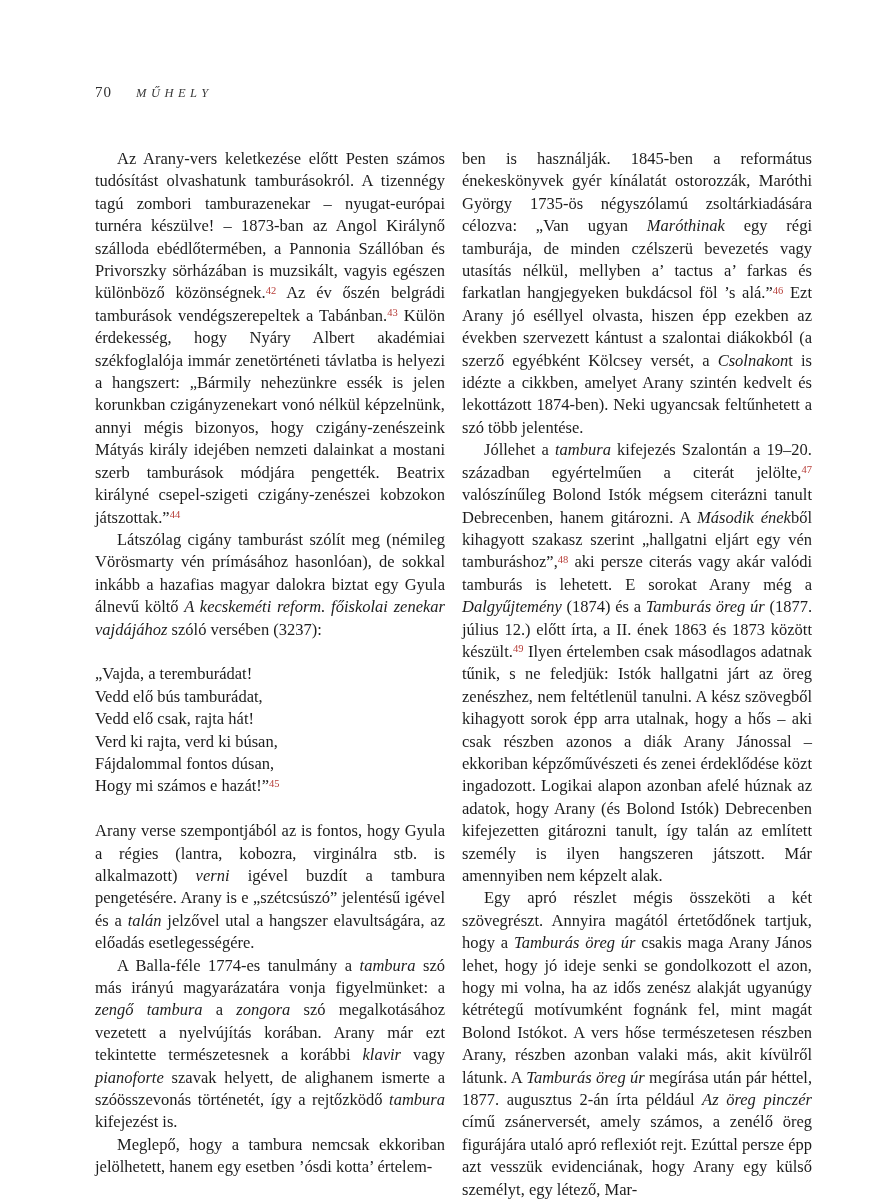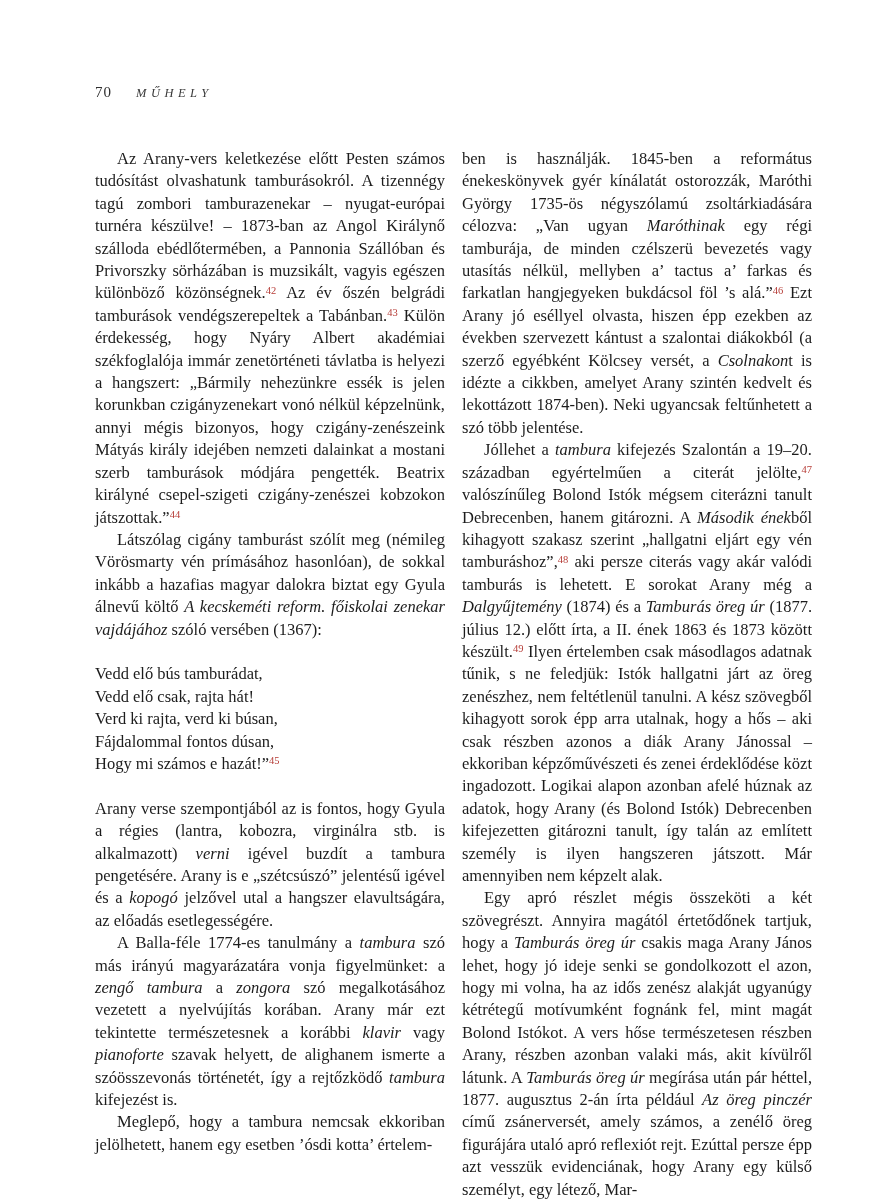--- a/index.html
+++ b/index.html
@@ -70,29 +70,30 @@
 <body style="--accent: #b63d38;">
 
 <div class="page">
   <header class="page-header">
     <span class="page-number">70</span>
     <span class="section-title">MŰHELY</span>
   </header>
   <main class="columns">
     <div class="column">
         <p class="para indent"><span>Az Arany-vers keletkezése előtt Pesten számos tudósítást olvashatunk tamburásokról. A tizennégy tagú zombori tamburazenekar – nyugat-európai turnéra készülve! – 1873-ban az Angol Királynő szálloda ebédlőtermében, a Pannonia Szállóban és Privorszky sörházában is muzsikált, vagyis egészen különböző közönségnek.</span><sup class="fn">42</sup><span> Az év őszén belgrádi tamburások vendégszerepeltek a Tabánban.</span><sup class="fn">43</sup><span> Külön érdekesség, hogy Nyáry Albert akadémiai székfoglalója immár zenetörténeti távlatba is helyezi a hangszert: „Bármily nehezünkre essék is jelen korunkban czigányzenekart vonó nélkül képzelnünk, annyi mégis bizonyos, hogy czigány-zenészeink Mátyás király idejében nemzeti dalainkat a mostani szerb tamburások módjára pengették. Beatrix királyné csepel-szigeti czigány-zenészei kobzokon játszottak.”</span><sup class="fn">44</sup></p>
-        <p class="para indent"><span>Látszólag cigány tamburást szólít meg (némileg Vörösmarty vén prímásához hasonlóan), de sokkal inkább a hazafias magyar dalokra biztat egy Gyula álnevű költő </span><span class="it">A kecskeméti reform. főiskolai zenekar vajdájához</span><span> szóló versében (1367):</span></p>
+        <p class="para indent"><span>Látszólag cigány tamburást szólít meg (némileg Vörösmarty vén prímásához hasonlóan), de sokkal inkább a hazafias magyar dalokra biztat egy Gyula álnevű költő </span><span class="it">A kecskeméti reform. főiskolai zenekar vajdájához</span><span> szóló versében (3237):</span></p>
         <div class="poem">
+          <div class="poem-line"><span>„Vajda, a teremburádat!</span></div>
           <div class="poem-line"><span>Vedd elő bús tamburádat,</span></div>
           <div class="poem-line"><span>Vedd elő csak, rajta hát!</span></div>
           <div class="poem-line"><span>Verd ki rajta, verd ki búsan,</span></div>
           <div class="poem-line"><span>Fájdalommal fontos dúsan,</span></div>
           <div class="poem-line"><span>Hogy mi számos e hazát!”</span><sup class="fn">45</sup></div>
         </div>
-        <p class="para"><span>Arany verse szempontjából az is fontos, hogy Gyula a régies (lantra, kobozra, virginálra stb. is alkalmazott) </span><span class="it">verni</span><span> igével buzdít a tambura pengetésére. Arany is e „szétcsúszó” jelentésű igével és a </span><span class="it">kopogó</span><span> jelzővel utal a hangszer elavultságára, az előadás esetlegességére.</span></p>
+        <p class="para"><span>Arany verse szempontjából az is fontos, hogy Gyula a régies (lantra, kobozra, virginálra stb. is alkalmazott) </span><span class="it">verni</span><span> igével buzdít a tambura pengetésére. Arany is e „szétcsúszó” jelentésű igével és a </span><span class="it">talán</span><span> jelzővel utal a hangszer elavultságára, az előadás esetlegességére.</span></p>
         <p class="para indent"><span>A Balla-féle 1774-es tanulmány a </span><span class="it">tambura</span><span> szó más irányú magyarázatára vonja figyelmünket: a </span><span class="it">zengő tambura</span><span> a </span><span class="it">zongora</span><span> szó megalkotásához vezetett a nyelvújítás korában. Arany már ezt tekintette természetesnek a korábbi </span><span class="it">klavir</span><span> vagy </span><span class="it">pianoforte</span><span> szavak helyett, de alighanem ismerte a szóösszevonás történetét, így a rejtőzködő </span><span class="it">tambura</span><span> kifejezést is.</span></p>
         <p class="para indent"><span>Meglepő, hogy a tambura nemcsak ekkoriban jelölhetett, hanem egy esetben ’ósdi kotta’ értelem-</span></p>
       </div>
     <div class="column">
         <p class="para"><span>ben is használják. 1845-ben a református énekeskönyvek gyér kínálatát ostorozzák, Maróthi György 1735-ös négyszólamú zsoltárkiadására célozva: „Van ugyan </span><span class="it">Maróthinak</span><span> egy régi tamburája, de minden czélszerü bevezetés vagy utasítás nélkül, mellyben a’ tactus a’ farkas és farkatlan hangjegyeken bukdácsol föl ’s alá.”</span><sup class="fn">46</sup><span> Ezt Arany jó eséllyel olvasta, hiszen épp ezekben az években szervezett kántust a szalontai diákokból (a szerző egyébként Kölcsey versét, a </span><span class="it">Csolnakon</span><span>t is idézte a cikkben, amelyet Arany szintén kedvelt és lekottázott 1874-ben). Neki ugyancsak feltűnhetett a szó több jelentése.</span></p>
         <p class="para indent"><span>Jóllehet a </span><span class="it">tambura</span><span> kifejezés Szalontán a 19–20. században egyértelműen a citerát jelölte,</span><sup class="fn">47</sup><span> valószínűleg Bolond Istók mégsem citerázni tanult Debrecenben, hanem gitározni. A </span><span class="it">Második ének</span><span>ből kihagyott szakasz szerint „hallgatni eljárt egy vén tamburáshoz”,</span><sup class="fn">48</sup><span> aki persze citerás vagy akár valódi tamburás is lehetett. E sorokat Arany még a </span><span class="it">Dalgyűjtemény</span><span> (1874) és a </span><span class="it">Tamburás öreg úr</span><span> (1877. július 12.) előtt írta, a II. ének 1863 és 1873 között készült.</span><sup class="fn">49</sup><span> Ilyen értelemben csak másodlagos adatnak tűnik, s ne feledjük: Istók hallgatni járt az öreg zenészhez, nem feltétlenül tanulni. A kész szövegből kihagyott sorok épp arra utalnak, hogy a hős – aki csak részben azonos a diák Arany Jánossal – ekkoriban képzőművészeti és zenei érdeklődése közt ingadozott. Logikai alapon azonban afelé húznak az adatok, hogy Arany (és Bolond Istók) Debrecenben kifejezetten gitározni tanult, így talán az említett személy is ilyen hangszeren játszott. Már amennyiben nem képzelt alak.</span></p>
         <p class="para indent"><span>Egy apró részlet mégis összeköti a két szövegrészt. Annyira magától értetődőnek tartjuk, hogy a </span><span class="it">Tamburás öreg úr</span><span> csakis maga Arany János lehet, hogy jó ideje senki se gondolkozott el azon, hogy mi volna, ha az idős zenész alakját ugyanúgy kétrétegű motívumként fognánk fel, mint magát Bolond Istókot. A vers hőse természetesen részben Arany, részben azonban valaki más, akit kívülről látunk. A </span><span class="it">Tamburás öreg úr</span><span> megírása után pár héttel, 1877. augusztus 2-án írta például </span><span class="it">Az öreg pinczér</span><span> című zsánerversét, amely számos, a zenélő öreg figurájára utaló apró reflexiót rejt. Ezúttal persze épp azt vesszük evidenciának, hogy Arany egy külső személyt, egy létező, Mar-</span></p>
       </div>
   </main>
 </div>

